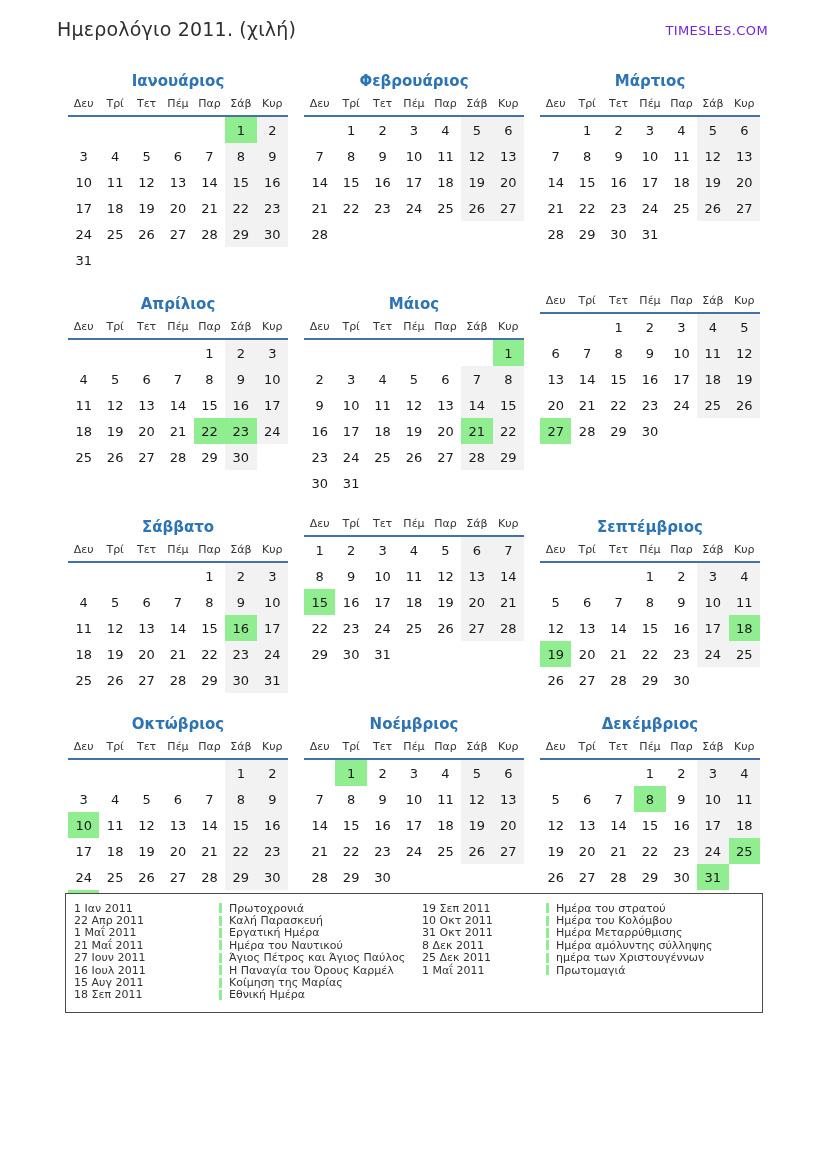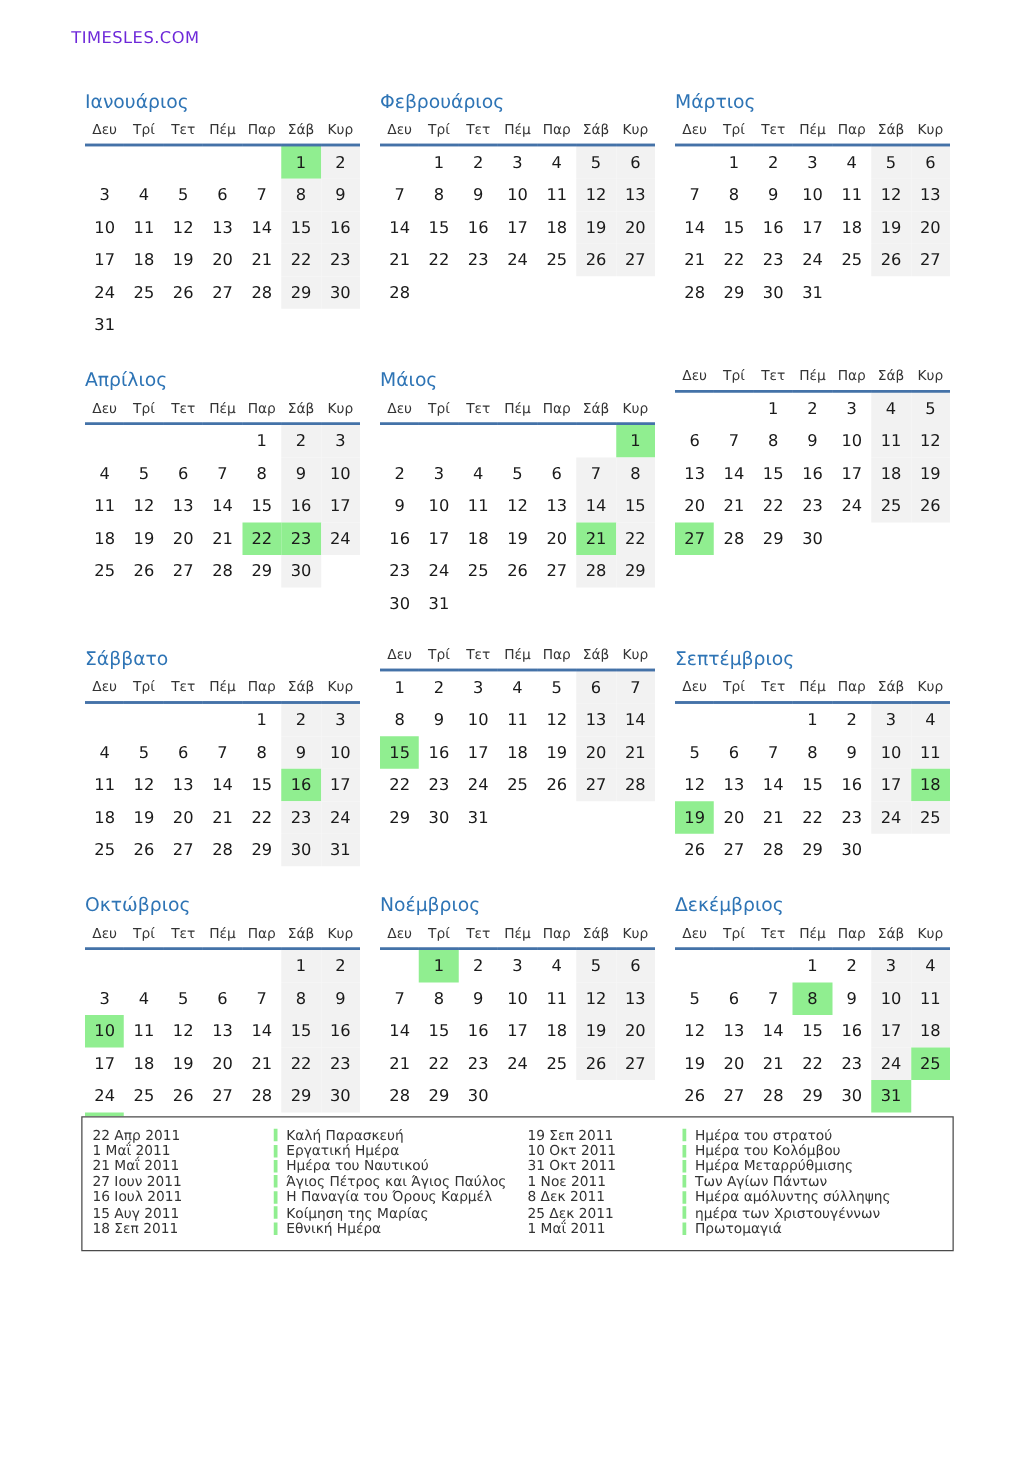--- a/index.html
+++ b/index.html
@@ -6,38 +6,39 @@
   body{
     width:827px;height:1169px;position:relative;
     font-family:"DejaVu Sans","Liberation Sans",sans-serif;
     -webkit-font-smoothing:antialiased;
   }
   .header{position:absolute;left:57px;right:59px;top:18px;display:flex;justify-content:space-between;align-items:flex-start;}
   .page-title{font-size:19px;font-weight:400;color:#2f2f2f;margin:0;letter-spacing:0.2px;}
   .brand{font-size:13px;font-weight:500;color:#6d28d9;text-decoration:none;letter-spacing:0.4px;margin-top:5px;}
   .months{position:absolute;left:68px;top:68px;display:grid;grid-template-columns:repeat(3,220px);column-gap:16px;row-gap:18px;align-items:start;}
   .month{width:220px;}
-  .month-title{text-align:left;color:#2e74b5;font-size:15px;height:26px;line-height:26px;}
+  .month-title{text-align:center;color:#2e74b5;font-size:15px;height:26px;line-height:26px;font-weight:bold;}
   .month table{border-collapse:collapse;width:220px;table-layout:fixed;}
   .month th{font-size:11px;font-weight:400;color:#333;padding:3px 0 5px;border-bottom:2px solid #4472a8;}
   .month td{height:24px;text-align:center;font-size:13px;color:#1a1a1a;}
   .month td.weekend{background:#f2f2f2;}
   .month td.holiday{background:#90ee90;}
   .legend{position:absolute;left:65px;top:893px;width:698px;box-sizing:border-box;border:1px solid #4a4a4a;padding:8px 0 11px;display:flex;background:#fff;}
   .legend-col{flex:1 1 50%;}
   .legend-row{display:flex;align-items:center;height:12.4px;font-size:11px;color:#333;white-space:nowrap;}
   .legend-date{padding-left:8px;box-sizing:border-box;}
   .legend-col:nth-child(1) .legend-date{width:153px;}
   .legend-col:nth-child(2) .legend-date{width:132px;}
   .legend-bar{width:3px;height:10px;background:#90ee90;margin-right:7px;flex:0 0 3px;}
 </style>
 </head>
 <body>
 
 <div class="header">
+  <h1 class="page-title">Ημερολόγιο 2011. (χιλή)</h1>
   <a href="#" class="brand">TIMESLES.COM</a>
 </div>
 
 <div class="months">
     <div class="month">
       <div class="month-title">Ιανουάριος</div>
       <table>
         <thead>
           <tr>
             <th>Δευ</th>
@@ -814,20 +815,25 @@
             <td></td>
           </tr>
         </tbody>
       </table>
     </div>
   </div>
 
 <div class="legend">
     <div class="legend-col">
       <div class="legend-row">
+        <span class="legend-date">1 Ιαν 2011</span>
+        <span class="legend-bar"></span>
+        <span class="legend-name">Πρωτοχρονιά</span>
+      </div>
+      <div class="legend-row">
         <span class="legend-date">22 Απρ 2011</span>
         <span class="legend-bar"></span>
         <span class="legend-name">Καλή Παρασκευή</span>
       </div>
       <div class="legend-row">
         <span class="legend-date">1 Μαΐ 2011</span>
         <span class="legend-bar"></span>
         <span class="legend-name">Εργατική Ημέρα</span>
       </div>
       <div class="legend-row">
@@ -864,25 +870,20 @@
       </div>
       <div class="legend-row">
         <span class="legend-date">10 Οκτ 2011</span>
         <span class="legend-bar"></span>
         <span class="legend-name">Ημέρα του Κολόμβου</span>
       </div>
       <div class="legend-row">
         <span class="legend-date">31 Οκτ 2011</span>
         <span class="legend-bar"></span>
         <span class="legend-name">Ημέρα Μεταρρύθμισης</span>
-      </div>
-      <div class="legend-row">
-        <span class="legend-date">1 Νοε 2011</span>
-        <span class="legend-bar"></span>
-        <span class="legend-name">Των Αγίων Πάντων</span>
       </div>
       <div class="legend-row">
         <span class="legend-date">8 Δεκ 2011</span>
         <span class="legend-bar"></span>
         <span class="legend-name">Ημέρα αμόλυντης σύλληψης</span>
       </div>
       <div class="legend-row">
         <span class="legend-date">25 Δεκ 2011</span>
         <span class="legend-bar"></span>
         <span class="legend-name">ημέρα των Χριστουγέννων</span>

